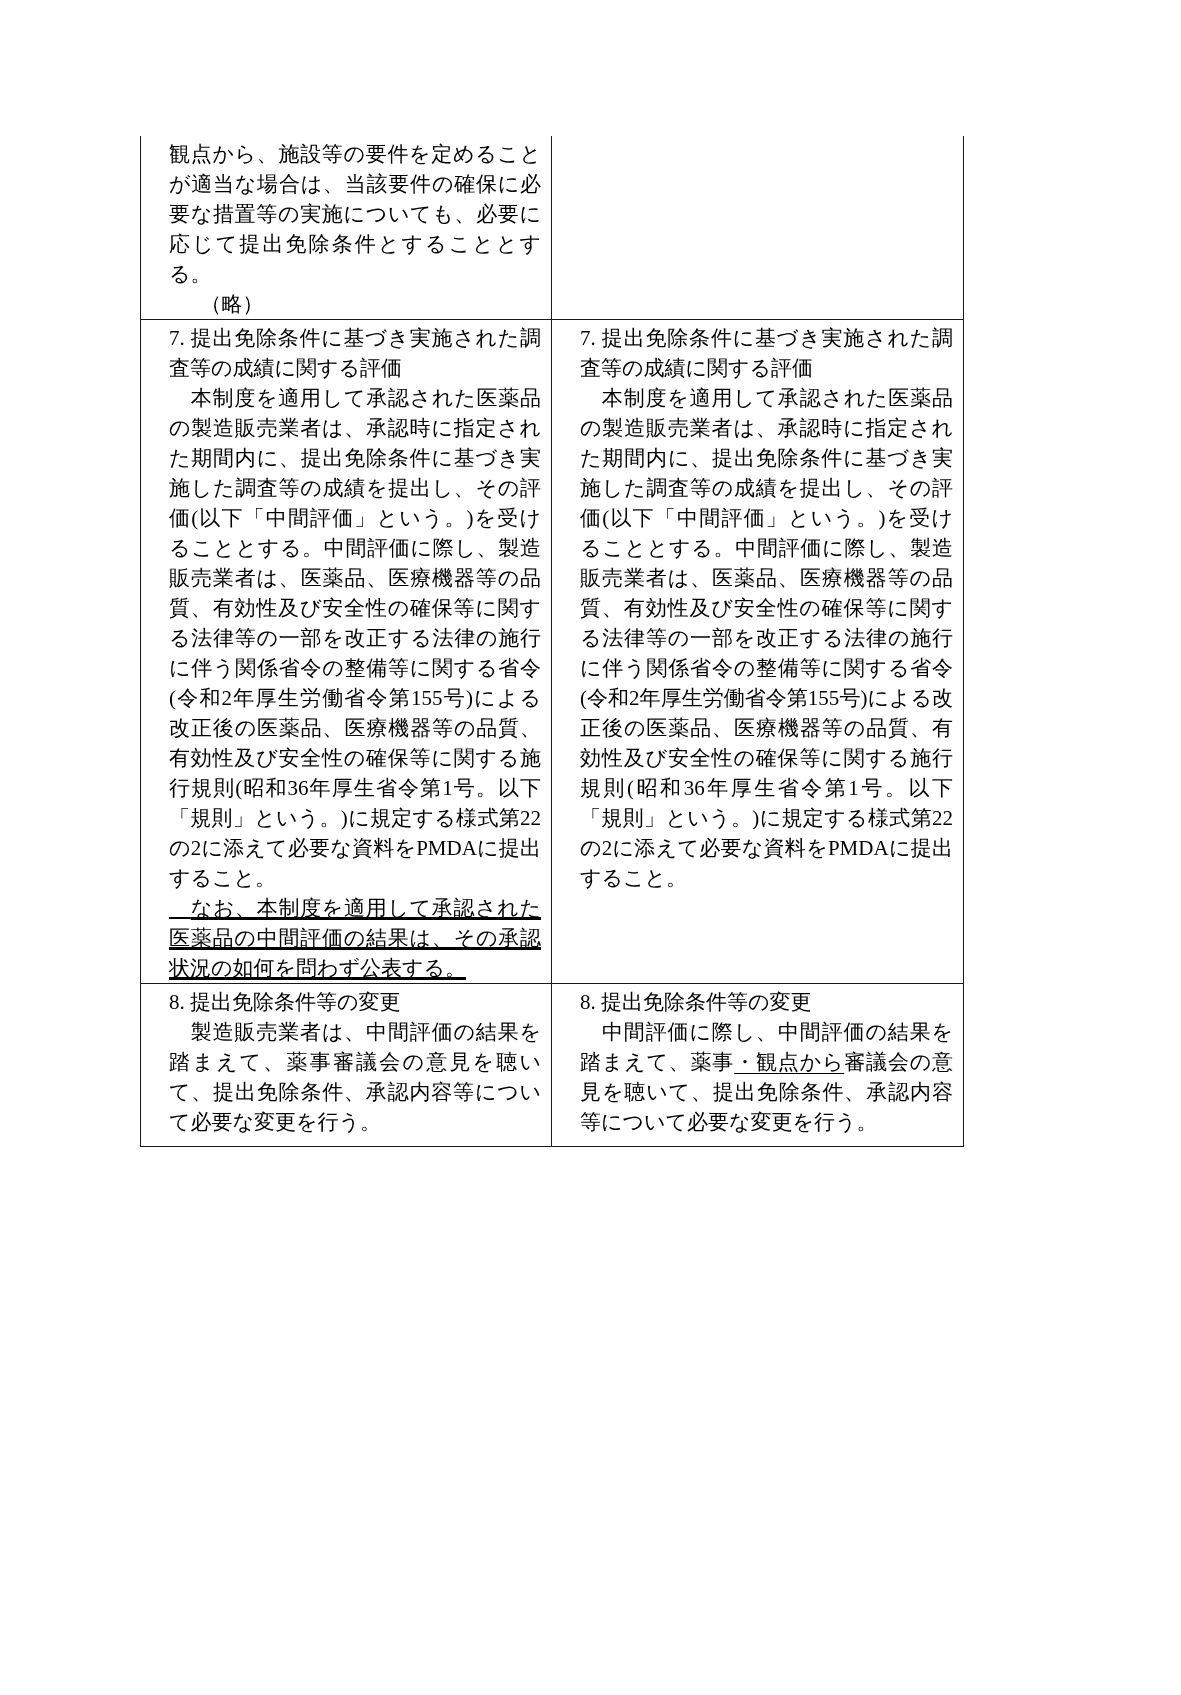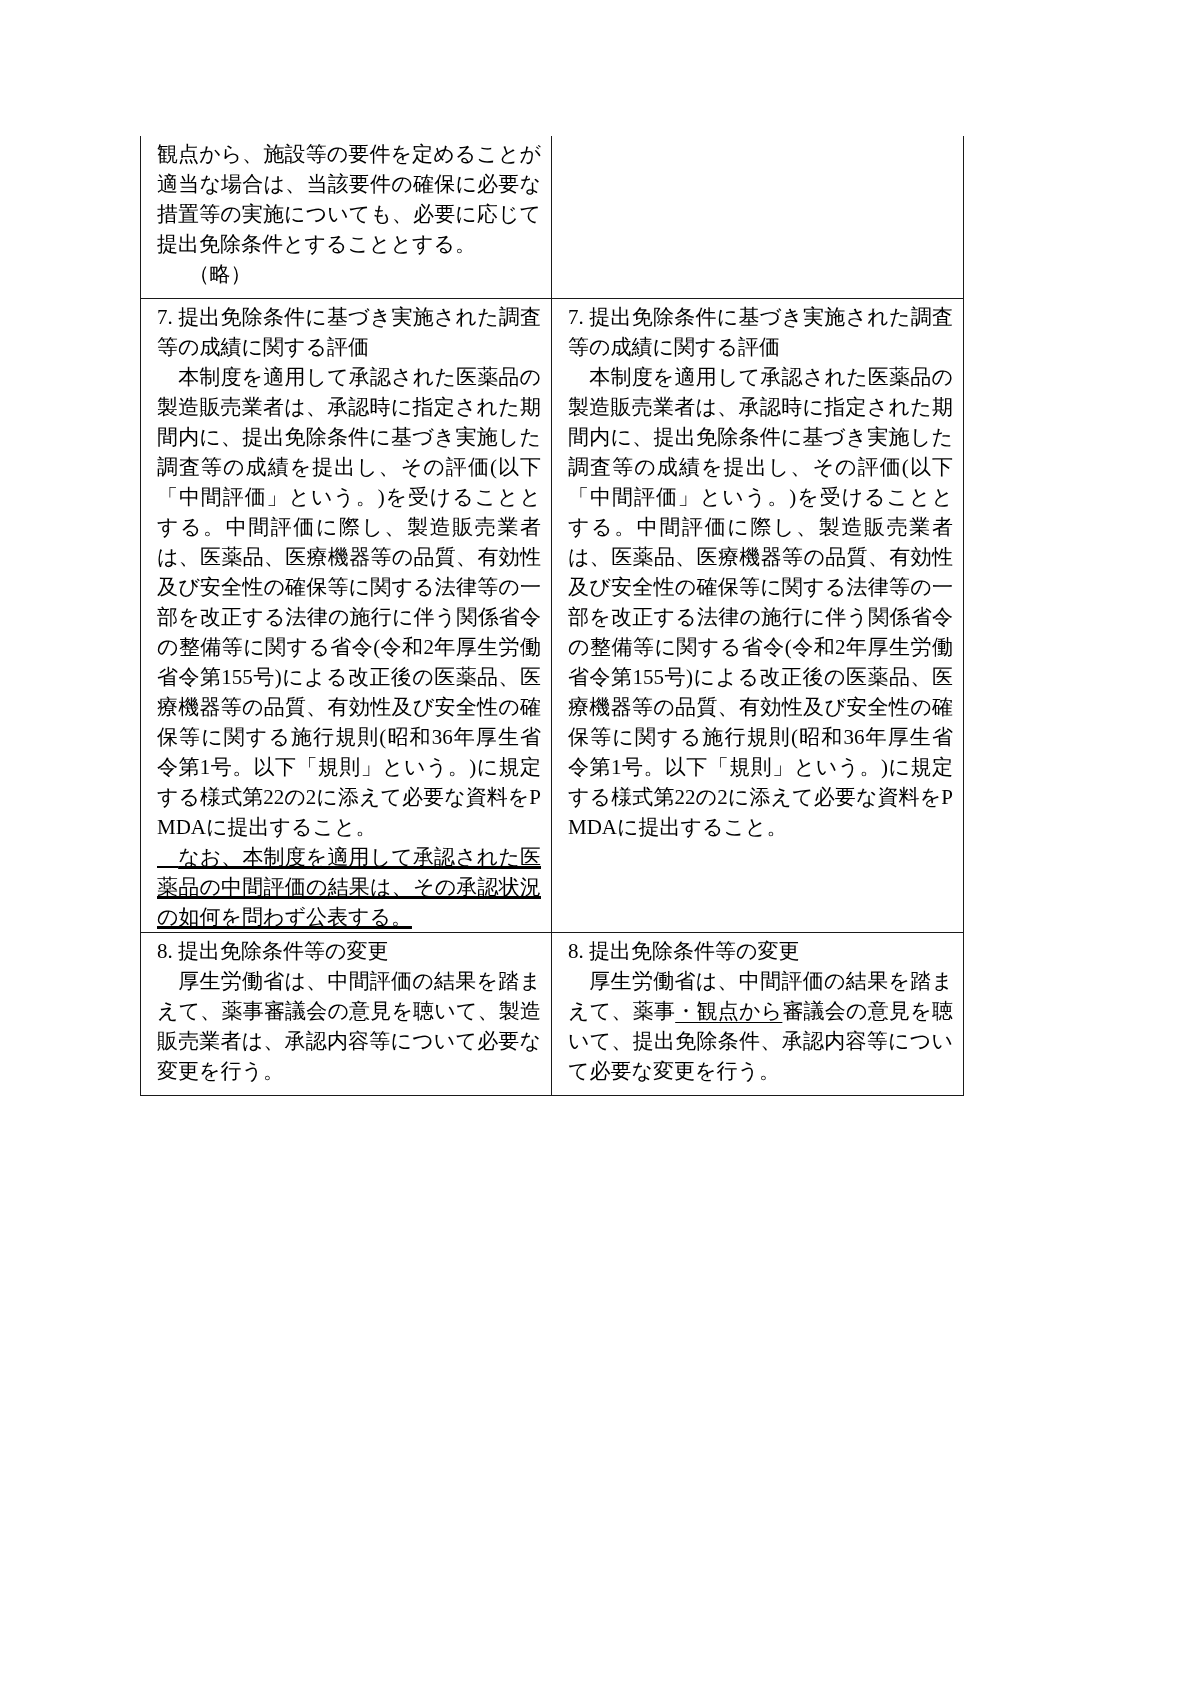--- a/index.html
+++ b/index.html
@@ -22,21 +22,21 @@
     position: absolute;
     left: 140px;
     top: 136px;
     width: 823px;
     border-collapse: collapse;
     table-layout: fixed;
   }
   .doc-table td {
     border: 1px solid #1a1a1a;
     vertical-align: top;
-    padding: 3px 10px 0 16px;
+    padding: 3px 10px 0 28px;
     font-size: 21px;
     line-height: 30px;
     text-align: justify;
     word-break: break-all;
     overflow: hidden;
   }
   
   .doc-table tr.row-cont td { border-top: none; }
   .row-cont td { height: 162px; }
   .row-7 td   { height: 619px; margin-top: 24px; }
@@ -78,24 +78,24 @@
         </td>
         <td>
           <p class="para">7. 提出免除条件に基づき実施された調査等の成績に関する評価</p>
           <p class="para">　本制度を適用して承認された医薬品の製造販売業者は、承認時に指定された期間内に、提出免除条件に基づき実施した調査等の成績を提出し、その評価(以下「中間評価」という。)を受けることとする。中間評価に際し、製造販売業者は、医薬品、医療機器等の品質、有効性及び安全性の確保等に関する法律等の一部を改正する法律の施行に伴う関係省令の整備等に関する省令(令和2年厚生労働省令第155号)による改正後の医薬品、医療機器等の品質、有効性及び安全性の確保等に関する施行規則(昭和36年厚生省令第1号。以下「規則」という。)に規定する様式第22の2に添えて必要な資料をPMDAに提出すること。</p>
         </td>
       </tr>
 
       <tr class="row-8">
         <td>
           <p class="para">8. 提出免除条件等の変更</p>
-          <p class="para">　厚生労働省は、中間評価の結果を踏まえて、薬事審議会の意見を聴いて、製造販売業者は、承認内容等について必要な変更を行う。</p>
+          <p class="para">　製造販売業者は、中間評価の結果を踏まえて、薬事審議会の意見を聴いて、提出免除条件、承認内容等について必要な変更を行う。</p>
         </td>
         <td>
           <p class="para">8. 提出免除条件等の変更</p>
-          <p class="para"><span>　厚生労働省は、中間評価の結果を踏まえて、薬事</span><u class="revision">・観点から</u><span>審議会の意見を聴いて、提出免除条件、承認内容等について必要な変更を行う。</span></p>
+          <p class="para"><span>　中間評価に際し、中間評価の結果を踏まえて、薬事</span><u class="revision">・観点から</u><span>審議会の意見を聴いて、提出免除条件、承認内容等について必要な変更を行う。</span></p>
         </td>
       </tr>
 
     </tbody>
   </table>
 
 </div>
 
 </body></html>

